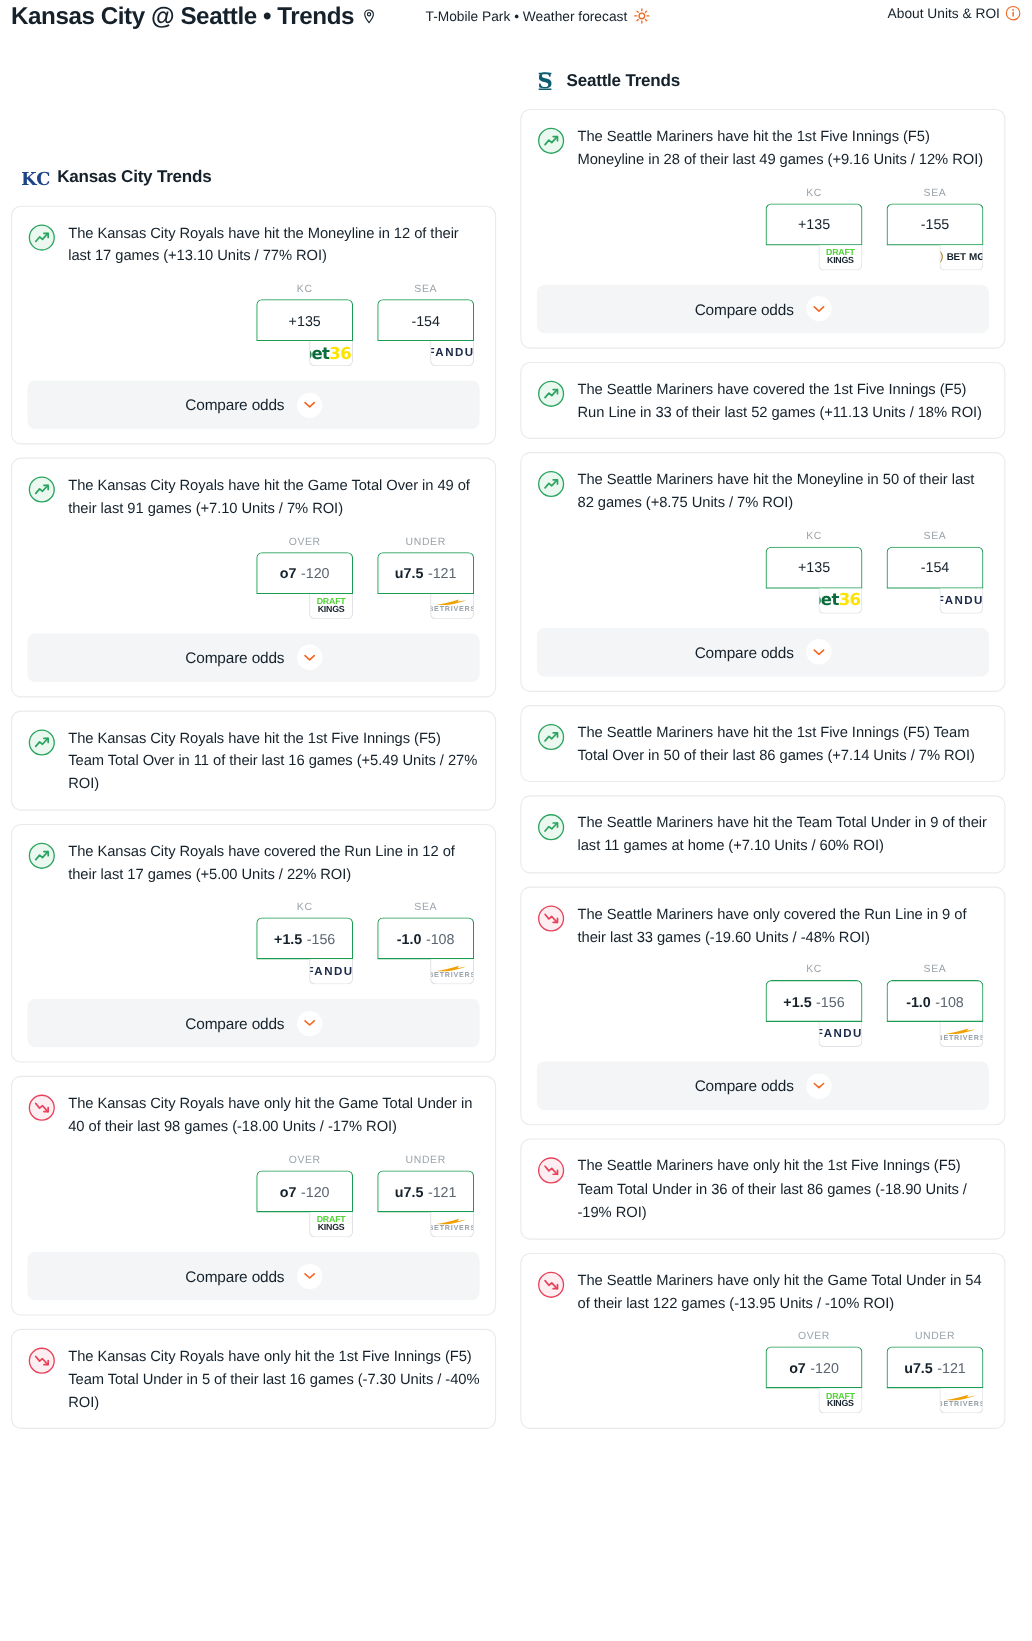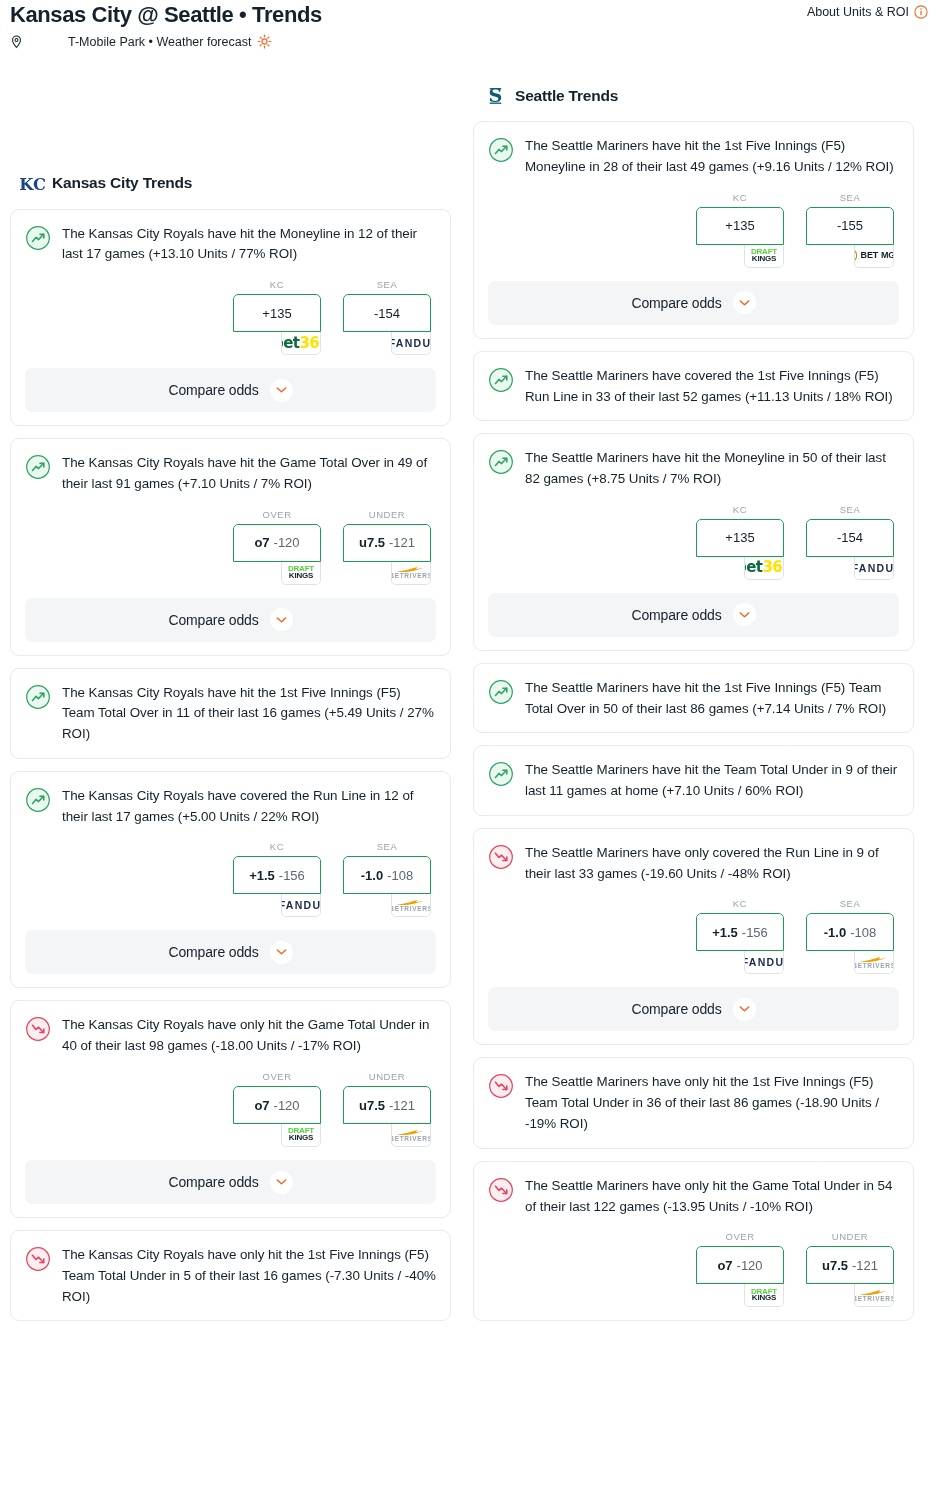--- a/index.html
+++ b/index.html
@@ -12,21 +12,21 @@
   }
   body { padding: 0 10px; }
 
   
   .page-header {
     display: flex;
     align-items: flex-start;
     justify-content: space-between;
     padding-top: 2px;
   }
-  .header-left { display: flex; flex-direction: column; gap: 7px; }
+  .header-left { display: flex; flex-direction: row; gap: 7px; }
   .page-title {
     font-size: 22px;
     font-weight: 700;
     letter-spacing: -0.4px;
     line-height: 1.15;
     color: #15212b;
   }
   .venue-line {
     display: flex;
     align-items: center;

